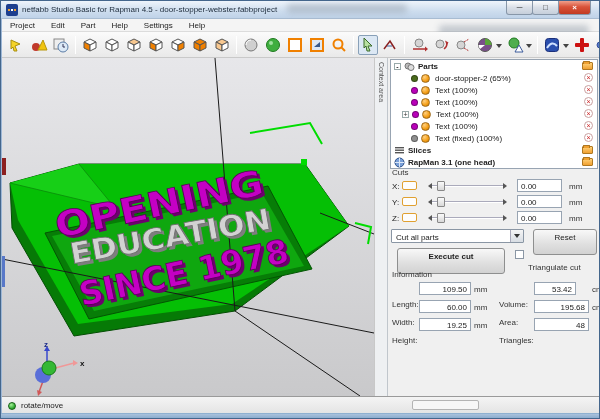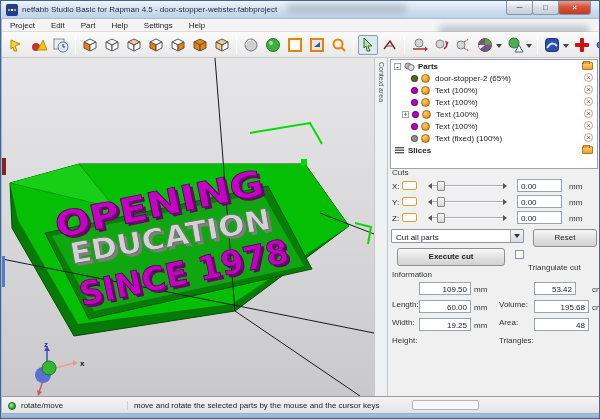--- a/index.html
+++ b/index.html
@@ -85,21 +85,21 @@
   .sl-right { right:1px; border-left:4px solid #555; }
   .sl-groove { position:absolute; left:8px; right:8px; top:5px; height:2px; background:#aab; border-bottom:1px solid #fff; }
   .sl-thumb { position:absolute; left:13px; top:1px; width:8px; height:10px; background:linear-gradient(#fafafa,#d8d8d8); border:1px solid #888; border-radius:1px; }
   .cut-value { position:absolute; left:128px; top:0; width:45px; height:13px; background:#fff; border:1px solid #98a4b2; font-size:8px; padding:2px 3px 7px 3px; }
   .cut-unit { position:absolute; left:180px; top:3px; color:#333; }
   .combo { position:absolute; left:2px; width:133px; height:14px; background:#fff; border:1px solid #8a96a4; border-radius:1px; }
   .combo-text { position:absolute; left:4px; top:3px; }
   .combo-btn { position:absolute; right:0; top:0; width:13px; height:12px; background:linear-gradient(#f5f5f5,#d8dde3); border-left:1px solid #aab; display:flex; align-items:center; justify-content:center; }
   .combo-btn::after { content:""; width:0; height:0; border:3px solid transparent; border-top:4px solid #333; margin-top:3px; }
   .btn {
-    position:absolute; height:18px; background:linear-gradient(#f8f8f8,#dfdfdf 60%,#d2d2d2);
+    position:absolute; height:26px; background:linear-gradient(#f8f8f8,#dfdfdf 60%,#d2d2d2);
     border:1px solid #8e8f8f; border-radius:3px; font-size:8px; text-align:center; padding-top:3px; color:#222;
   }
   .chk { position:absolute; width:9px; height:9px; background:#fff; border:1px solid #8a96a4; }
   
   .info-row { position:absolute; left:0; width:211px; height:16px; }
   .ilabel { position:absolute; top:3px; color:#333;margin-top:15px; }
   .ibox { position:absolute; top:0; height:13px; background:#fff; border:1px solid #98a4b2; font-size:8px; text-align:right; padding:2px 3px 0 0; }
   .iunit { position:absolute; top:3px; color:#333; }
   
   .statusbar {
@@ -428,20 +428,29 @@
       </div>
       <div class="trow bold">
         <svg class="mini-icon ind1" viewBox="0 0 11 11">
             <rect x="1" y="2" width="9" height="1.4" fill="#555"></rect>
             <rect x="1" y="4.5" width="9" height="1.4" fill="#555"></rect>
             <rect x="1" y="7" width="9" height="1.4" fill="#555"></rect>
           </svg>
         <span>Slices</span>
         <span class="folder"></span>
       </div>
+      <div class="trow bold">
+        <svg class="mini-icon ind1" viewBox="0 0 11 11">
+            <circle cx="5.5" cy="5.5" r="4.5" fill="#7aa0d8" stroke="#2a4f8a"></circle>
+            <line x1="1" y1="5.5" x2="10" y2="5.5" stroke="#dce8f8"></line>
+            <line x1="5.5" y1="1" x2="5.5" y2="10" stroke="#dce8f8"></line>
+          </svg>
+        <span>RapMan 3.1 (one head)</span>
+        <span class="folder"></span>
+      </div>
     </div>
 
     <div class="section-title" style="top:110px">Cuts</div>
 
     <div class="cut-row" style="top:121px">
       <span class="cut-label">X:</span>
       <span class="cut-check"></span>
       <span class="slider">
           <span class="sl-arrow sl-left"></span>
           <span class="sl-groove"></span>
@@ -510,17 +519,16 @@
       <span class="iunit" style="left:85px">mm</span>
       <span class="ilabel" style="left:110px">Triangles:</span>
       <span class="ibox" style="left:145px; width:55px">48</span>
       <span class="iunit" style="left:203px"></span>
     </div>
   </div>
 
   <div class="statusbar">
     <span class="status-dot"></span>
     <span class="status-mode">rotate/move</span>
-    <span class="status-hint">move and rotate the selected parts by the mouse and the cursor keys</span>
     <span class="progress"></span>
   </div>
   <div class="bottom-frame"></div>
 </div>
 
 </body></html>

